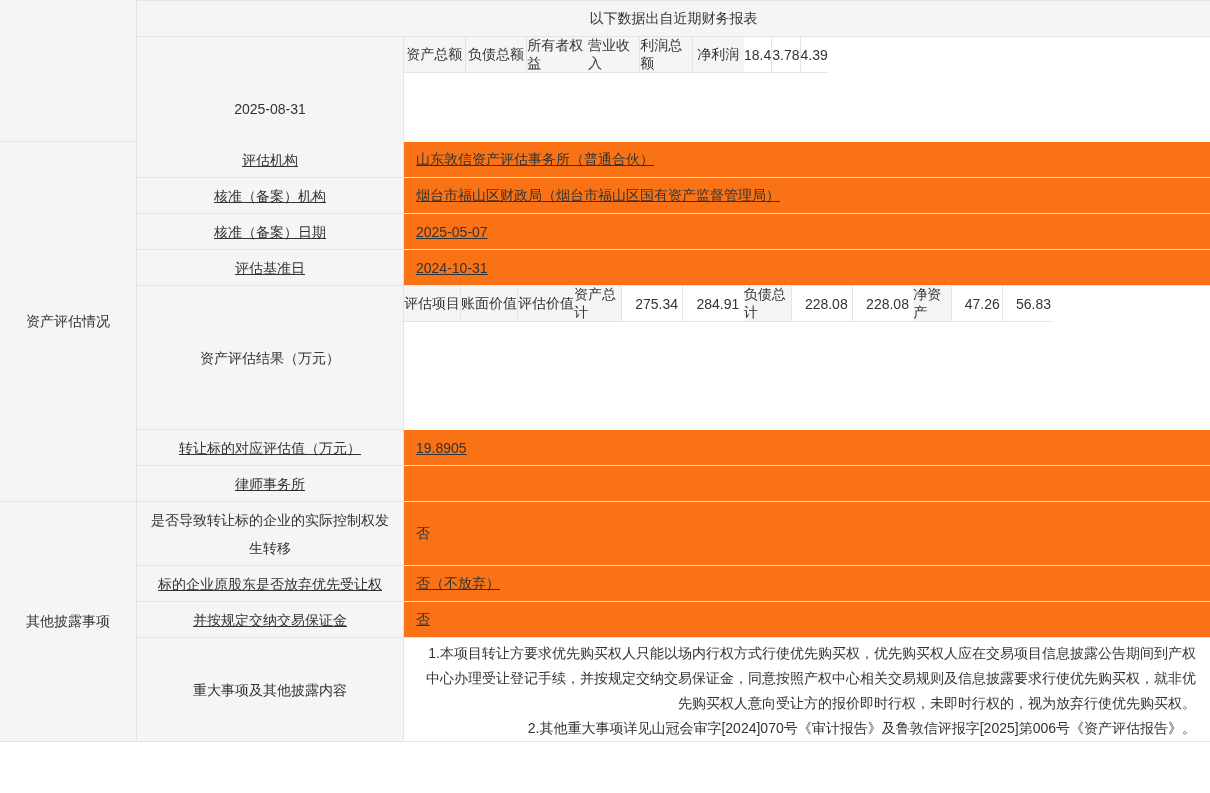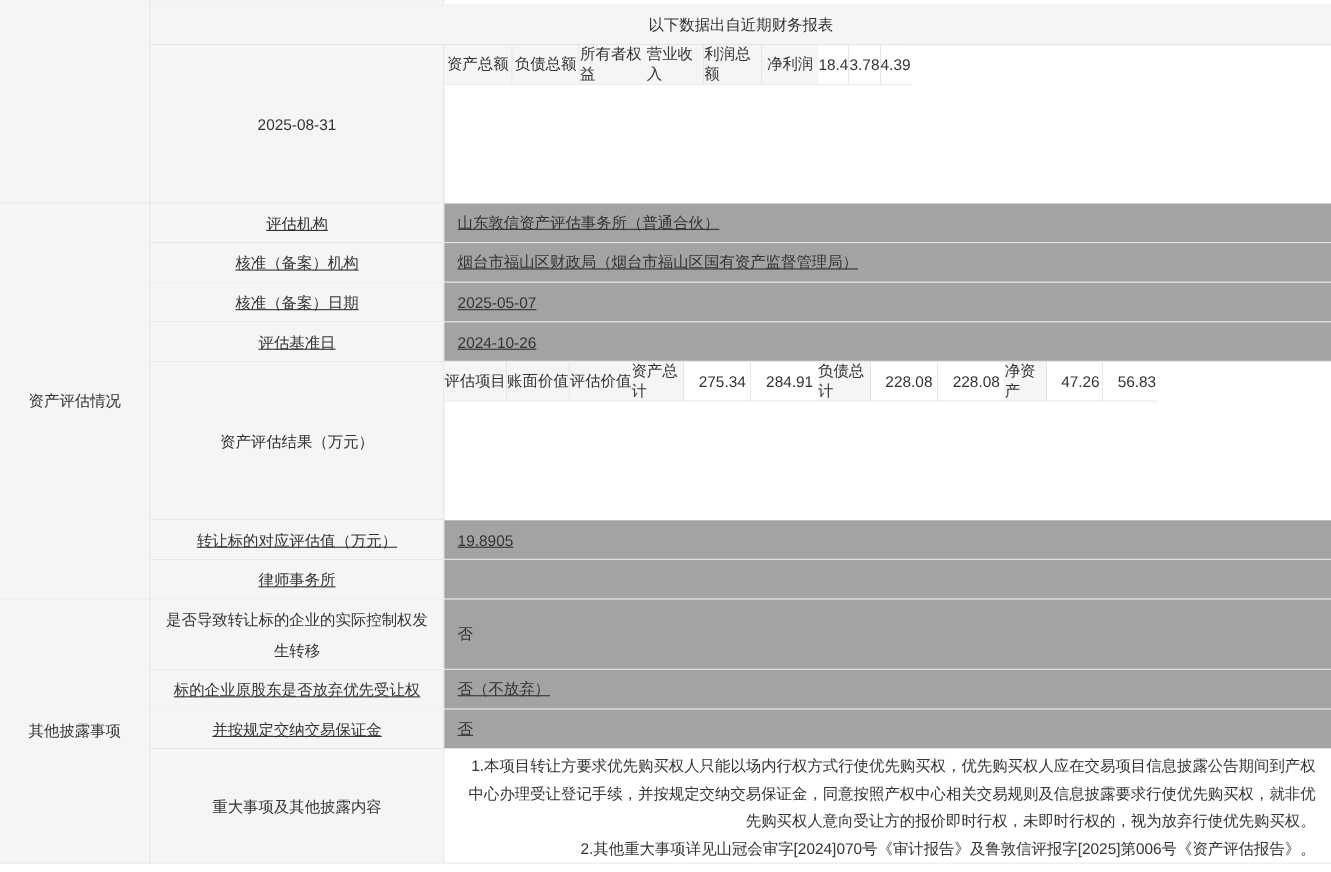--- a/index.html
+++ b/index.html
@@ -15,42 +15,42 @@
   .colA{width:137px;flex:none;background:var(--cellbg);border-right:1px solid var(--bd);border-bottom:1px solid var(--bd);display:flex;align-items:center;justify-content:center;text-align:center;}
   .rt{flex:1;display:flex;flex-direction:column;min-width:0;}
   .row{display:flex;width:100%;border-bottom:1px solid var(--bd);}
   .row.nb{border-bottom:none;}
   .row.nb > .lbl{border-bottom:1px solid var(--bd);}
   .h36{height:36px;flex:none;text-decoration:underline;}
   .h64{height:64px;flex:none;}
   .h104{height:104px;flex:none;}
   .h144{height:144px;flex:none;}
   .lbl{width:267px;flex:none;background:var(--cellbg);border-right:1px solid var(--bd);display:flex;align-items:center;justify-content:center;text-align:center;padding:0 12px;line-height:28px;}
-  .val{flex:1;min-width:0;background:#a3a3a3;display:flex;align-items:center;padding-left:12px;}
+  .val{flex:1;min-width:0;background:#f97316;display:flex;align-items:center;padding-left:12px;}
   .strip{height:5px;display:flex;border-bottom:1px solid var(--bd);}
   .strip-b{width:267px;flex:none;background:var(--cellbg);border-right:1px solid var(--bd);}
   .strip-c{flex:1;background:#ffffff;}
   .fin-header{height:36px;flex:none;background:var(--cellbg);border-bottom:1px solid var(--bd);display:flex;align-items:center;justify-content:center;}
   .fin-body{height:144px;flex:none;display:flex;}
   .date-cell{width:267px;flex:none;background:var(--cellbg);border-right:1px solid var(--bd);border-bottom:1px solid var(--bd);display:flex;align-items:center;justify-content:center;text-align:center;}
   .itable{flex:1;min-width:0;display:flex;flex-direction:row;}
   .irow{display:flex;height:36px;flex:none;border-bottom:1px solid var(--bd);}
   .c{flex:1 1 0;min-width:0;display:flex;align-items:center;justify-content:center;border-right:1px solid var(--bd);background:#ffffff;}
   .c:last-child{border-right:none;}
   .c.hd{background:var(--cellbg);}
   .c.lf{justify-content:flex-start;padding-left:13px;}
   .par{flex:1;min-width:0;background:#ffffff;padding:3px 14px 0 12px;line-height:25px;}
   .par div{white-space:normal;text-align:right;}
 </style>
 </head>
 <body>
 
 <div class="page">
 
-  <div class="sec" style="height:185px">
+  <div class="sec" style="height:142px">
     <div class="colA"></div>
     <div class="rt">
       <div class="strip">
         <div class="strip-b"></div>
         <div class="strip-c"></div>
       </div>
       <div class="fin-header">以下数据出自近期财务报表</div>
       <div class="fin-body">
         <div class="date-cell">2025-08-31</div>
         <div class="itable">
@@ -84,21 +84,21 @@
       <div class="row h36">
         <div class="lbl">核准（备案）机构</div>
         <div class="val">烟台市福山区财政局（烟台市福山区国有资产监督管理局）</div>
       </div>
       <div class="row h36">
         <div class="lbl">核准（备案）日期</div>
         <div class="val">2025-05-07</div>
       </div>
       <div class="row h36">
         <div class="lbl">评估基准日</div>
-        <div class="val">2024-10-26</div>
+        <div class="val">2024-10-31</div>
       </div>
       <div class="row h144 nb">
         <div class="lbl">资产评估结果（万元）</div>
         <div class="itable">
           <div class="irow">
             <div class="c hd">评估项目</div>
             <div class="c hd">账面价值</div>
             <div class="c hd">评估价值</div>
           </div>
           <div class="irow">

